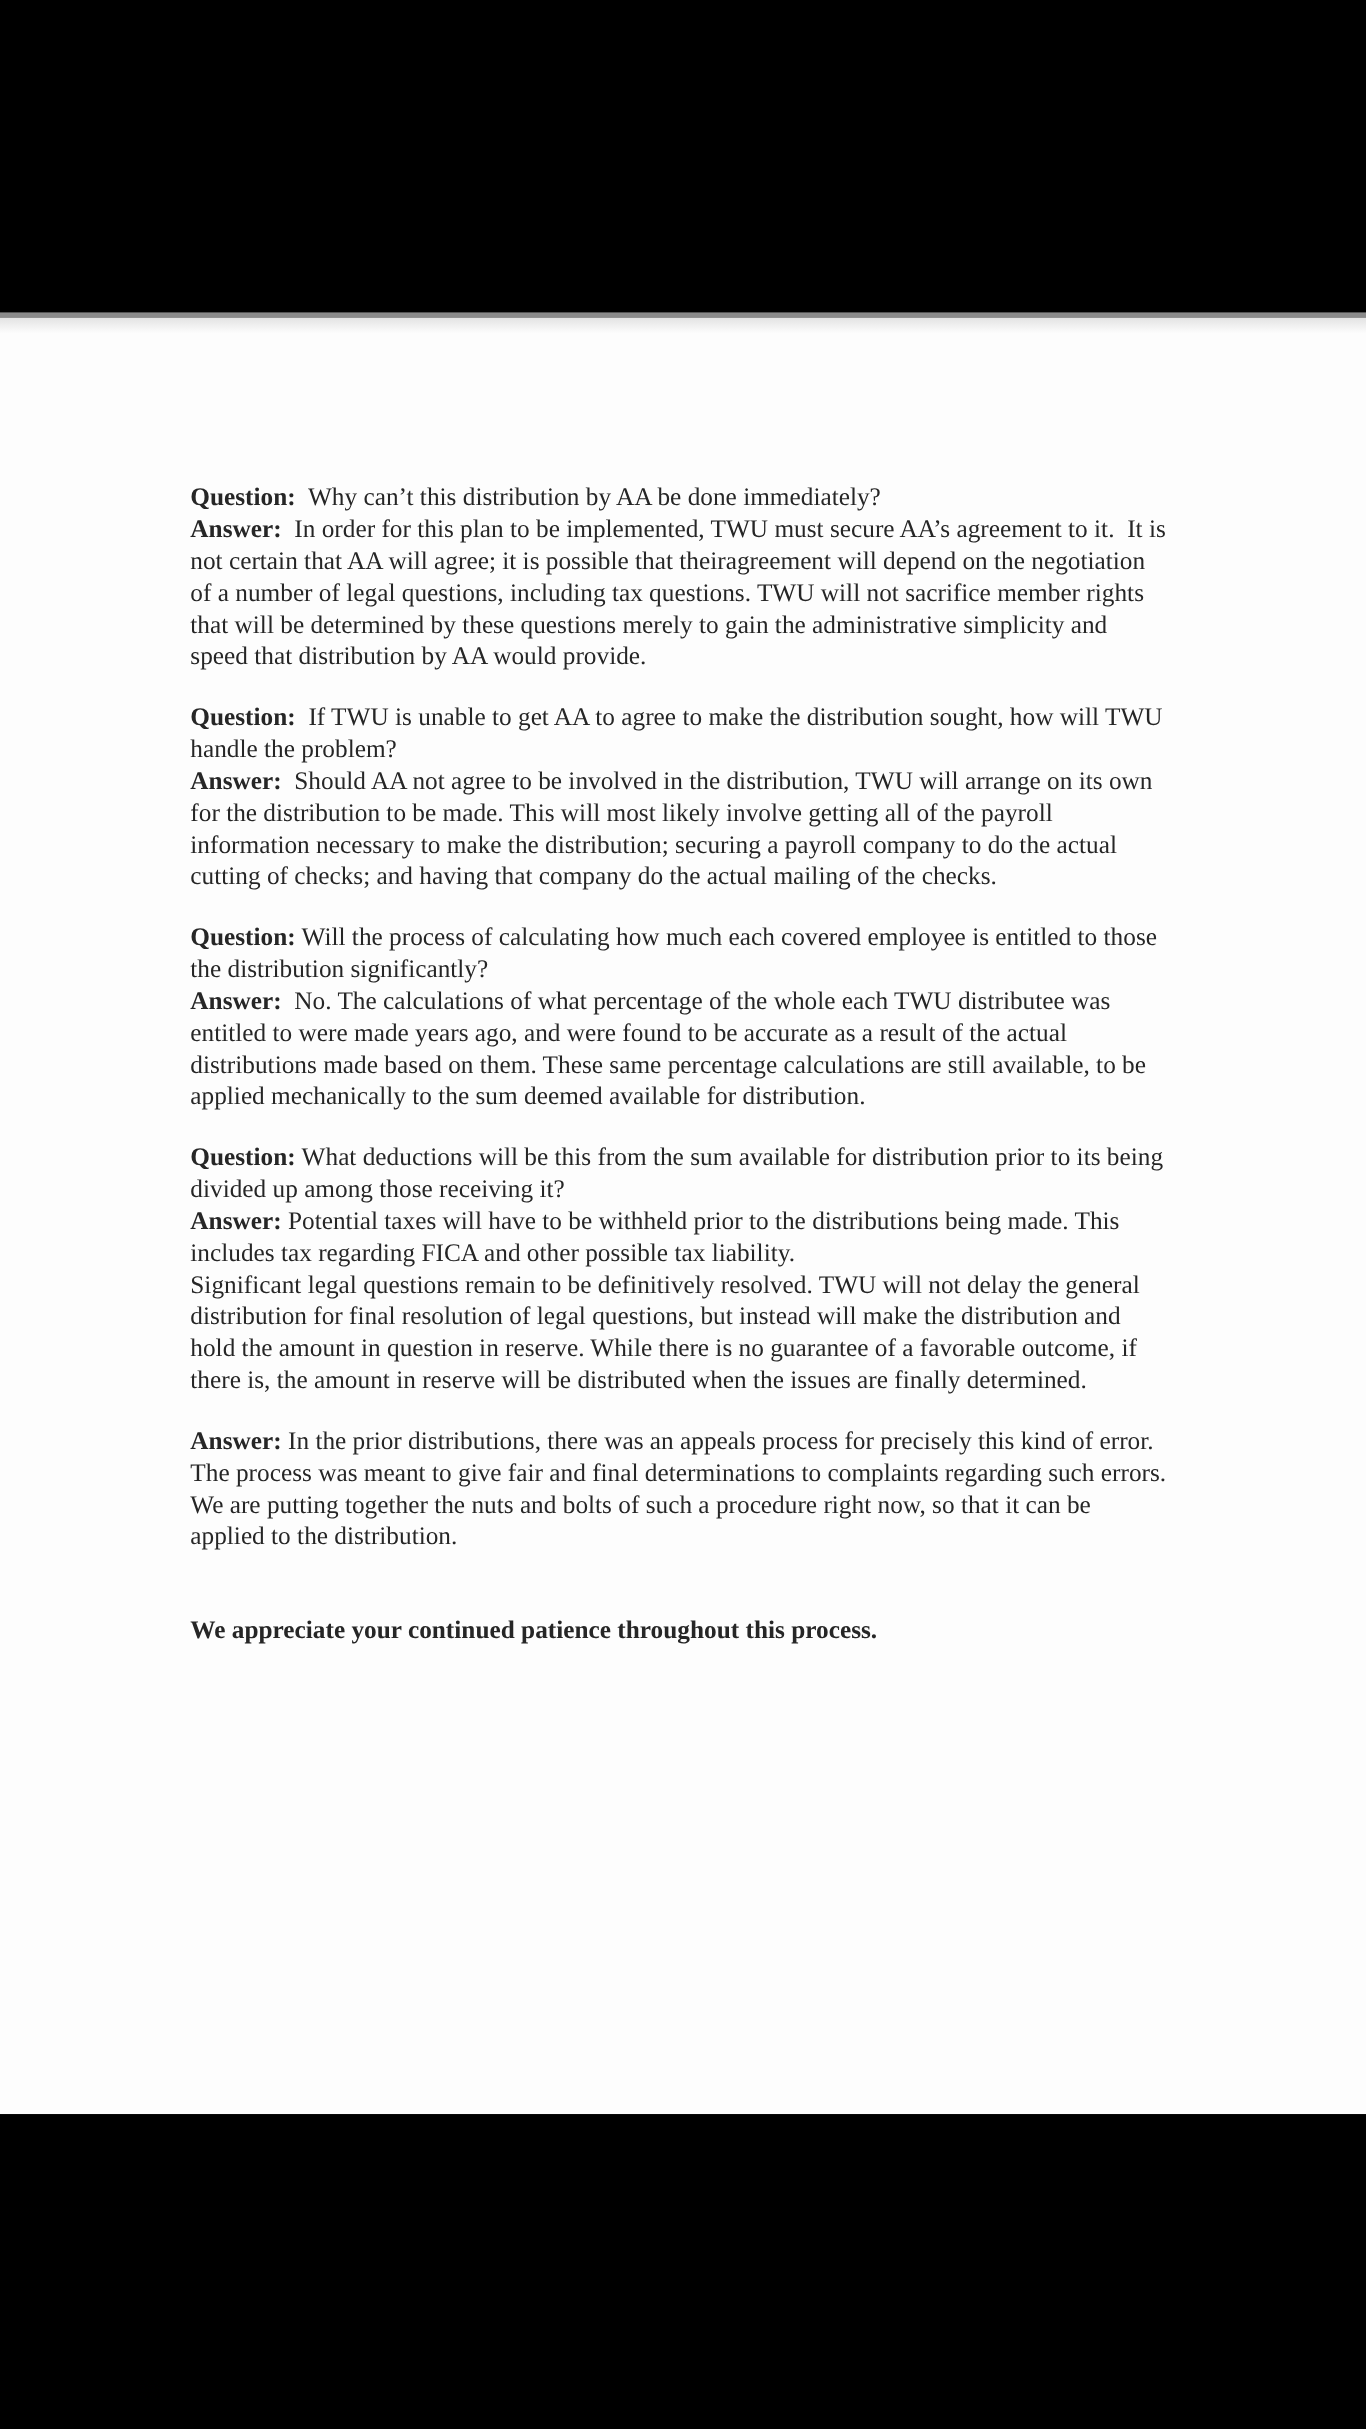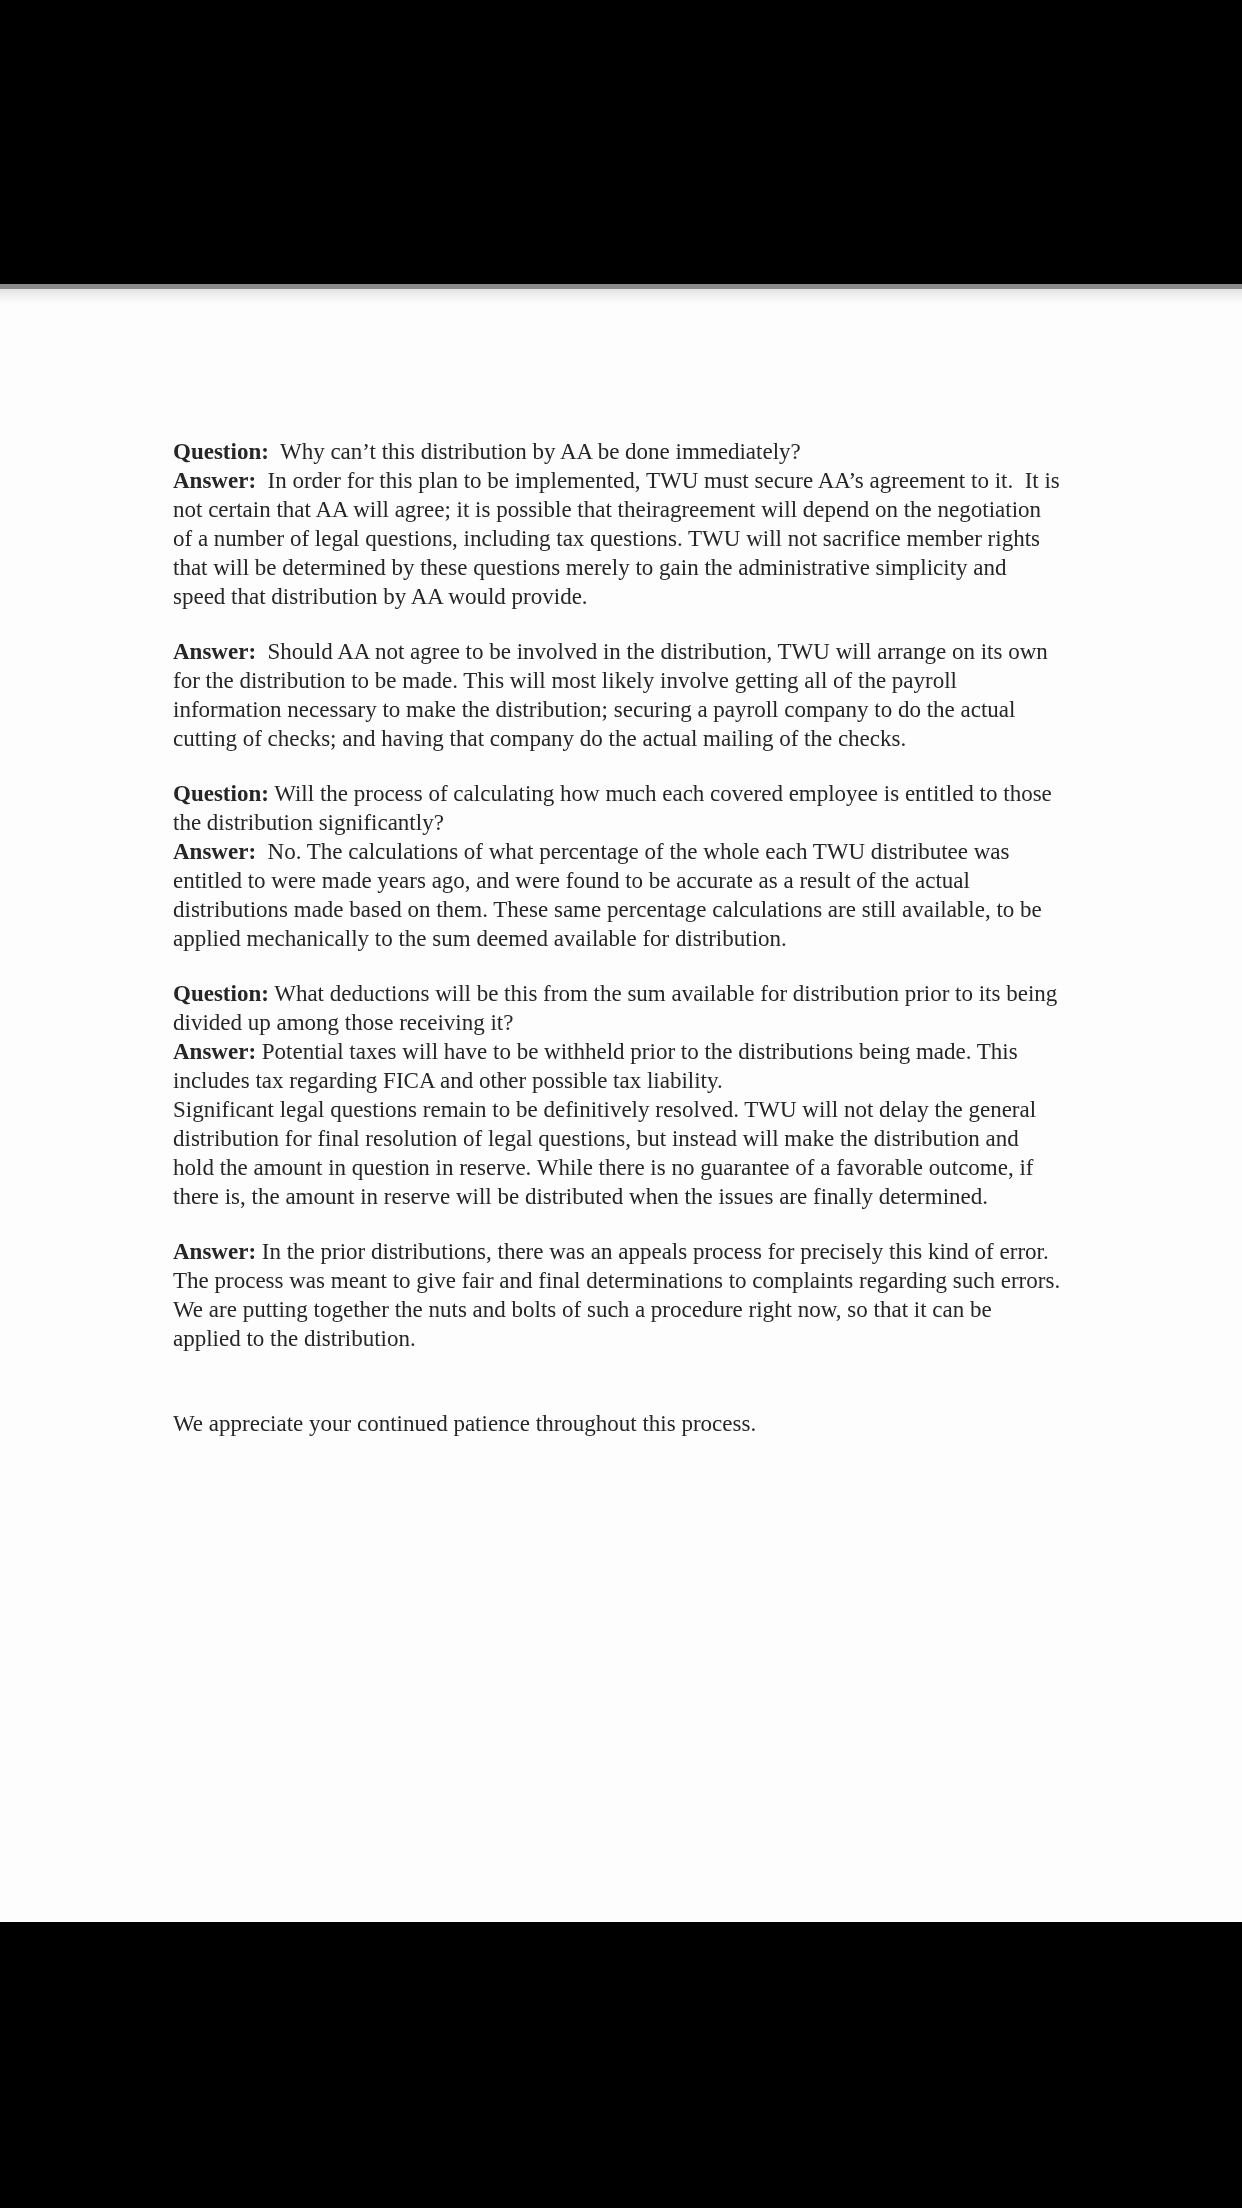--- a/index.html
+++ b/index.html
@@ -55,38 +55,40 @@
     font-size: 23px;
     line-height: 29px;
   }
   .qa-block { margin: 0 16px 26px 0; }
   .q-line, .a-line { margin: 0; }
   .lbl { font-weight: bold; white-space: pre-wrap; }
   .txt { white-space: pre-wrap; }
   .closing-line {
     margin-top: 56px;
     white-space: pre-wrap;
+    font-weight: bold;
   }
 </style>
 </head>
 <body style="background: rgb(0, 0, 0);">
 
 <div class="viewport">
   <div class="letterbox top"></div>
   <div class="page-divider" style="background: rgb(138, 138, 138);"></div>
 
   <div class="document-page" style="background: rgb(253, 253, 253);">
     <div class="page-content" style="color: rgb(38, 38, 38);">
       <div id="qa-container">
   <div class="qa-block">
     <div class="q-line"><span class="lbl">Question:</span><span class="txt">  Why can’t this distribution by AA be done immediately?</span></div>
     <div class="a-line"><span class="lbl">Answer:</span><span class="txt">  In order for this plan to be implemented, TWU must secure AA’s agreement to it.  It is not certain that AA will agree; it is possible that theiragreement will depend on the negotiation of a number of legal questions, including tax questions. TWU will not sacrifice member rights that will be determined by these questions merely to gain the administrative simplicity and speed that distribution by AA would provide.</span></div>
   </div>
 
   <div class="qa-block">
+    <div class="q-line"><span class="lbl">Question:</span><span class="txt">  If TWU is unable to get AA to agree to make the distribution sought, how will TWU handle the problem?</span></div>
     <div class="a-line"><span class="lbl">Answer:</span><span class="txt">  Should AA not agree to be involved in the distribution, TWU will arrange on its own for the distribution to be made. This will most likely involve getting all of the payroll information necessary to make the distribution; securing a payroll company to do the actual cutting of checks; and having that company do the actual mailing of the checks.</span></div>
   </div>
 
   <div class="qa-block">
     <div class="q-line"><span class="lbl">Question:</span><span class="txt"> Will the process of calculating how much each covered employee is entitled to those the distribution significantly?</span></div>
     <div class="a-line"><span class="lbl">Answer:</span><span class="txt">  No. The calculations of what percentage of the whole each TWU distributee was entitled to were made years ago, and were found to be accurate as a result of the actual distributions made based on them. These same percentage calculations are still available, to be applied mechanically to the sum deemed available for distribution.</span></div>
   </div>
 
   <div class="qa-block">
     <div class="q-line"><span class="lbl">Question:</span><span class="txt"> What deductions will be this from the sum available for distribution prior to its being divided up among those receiving it?</span></div>

